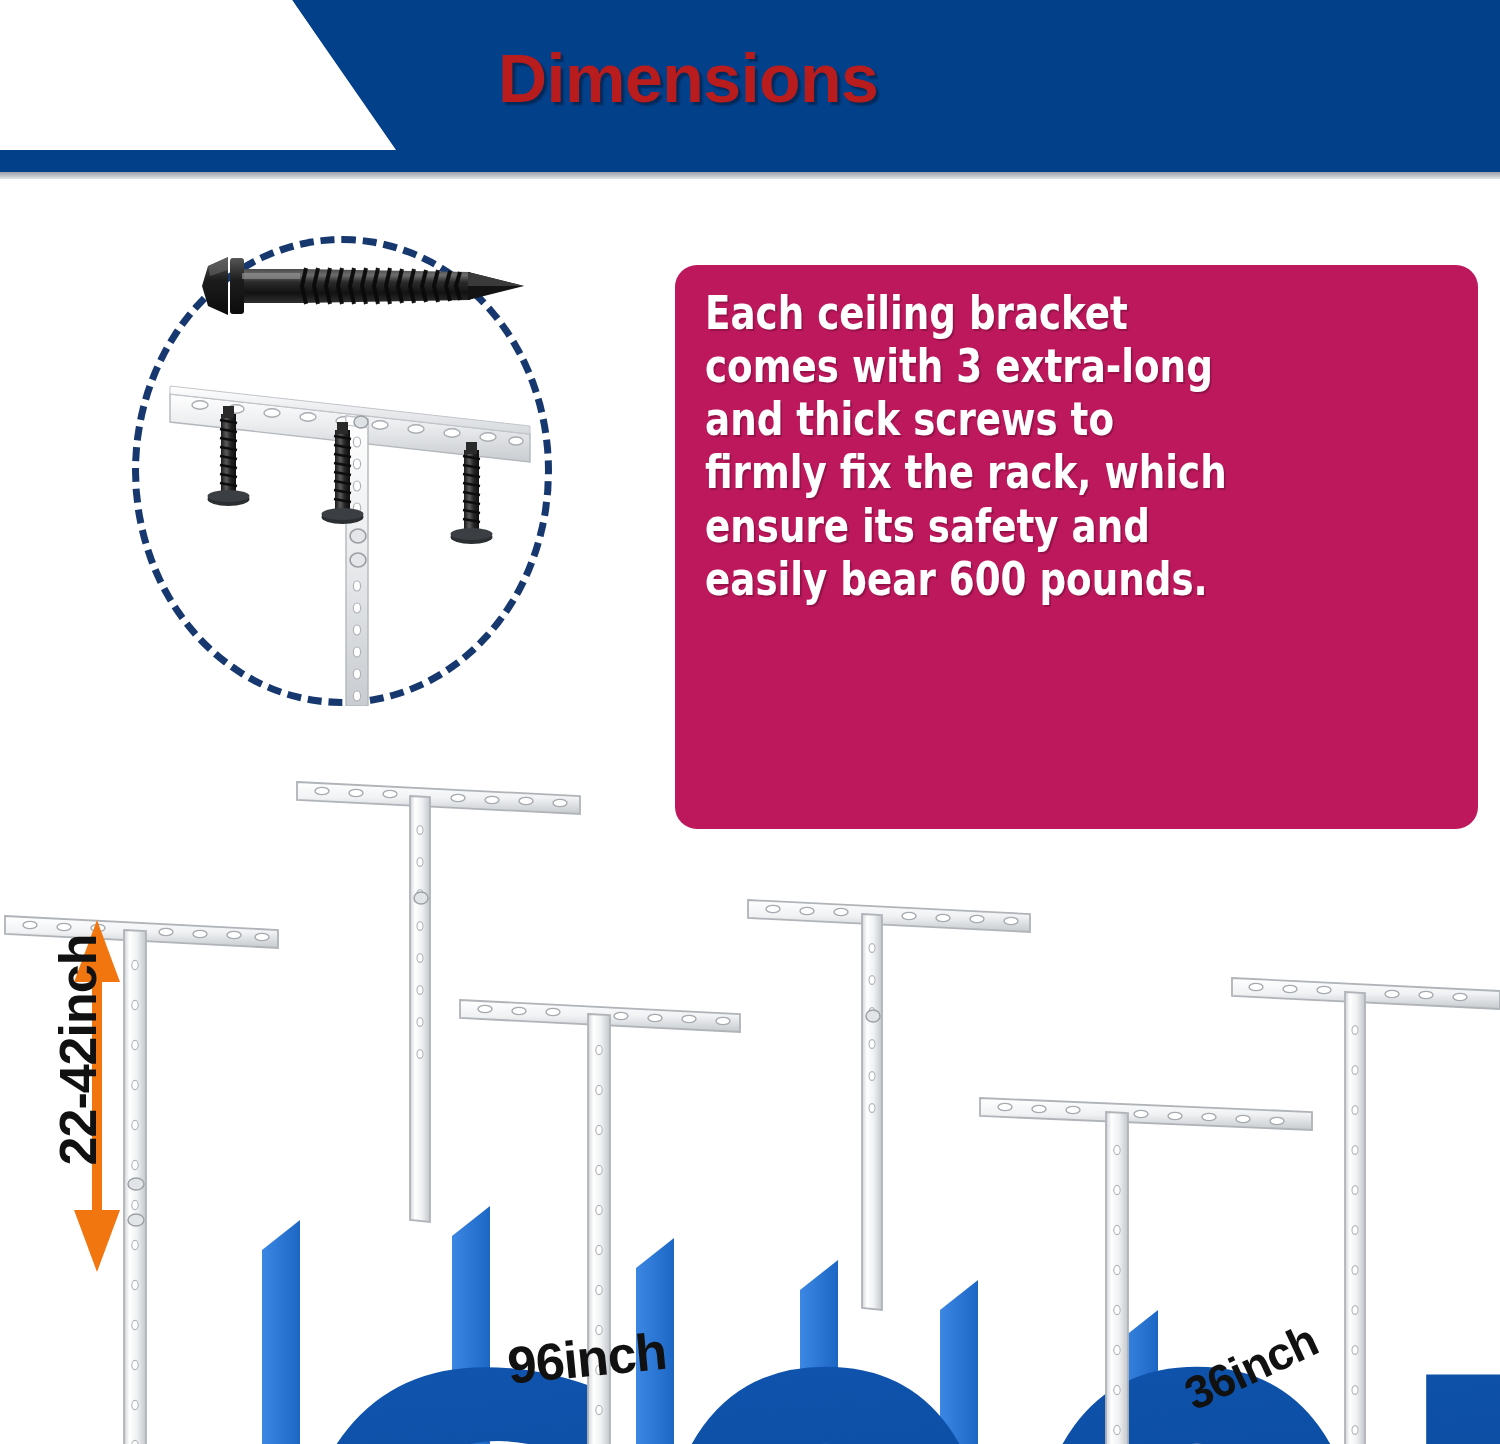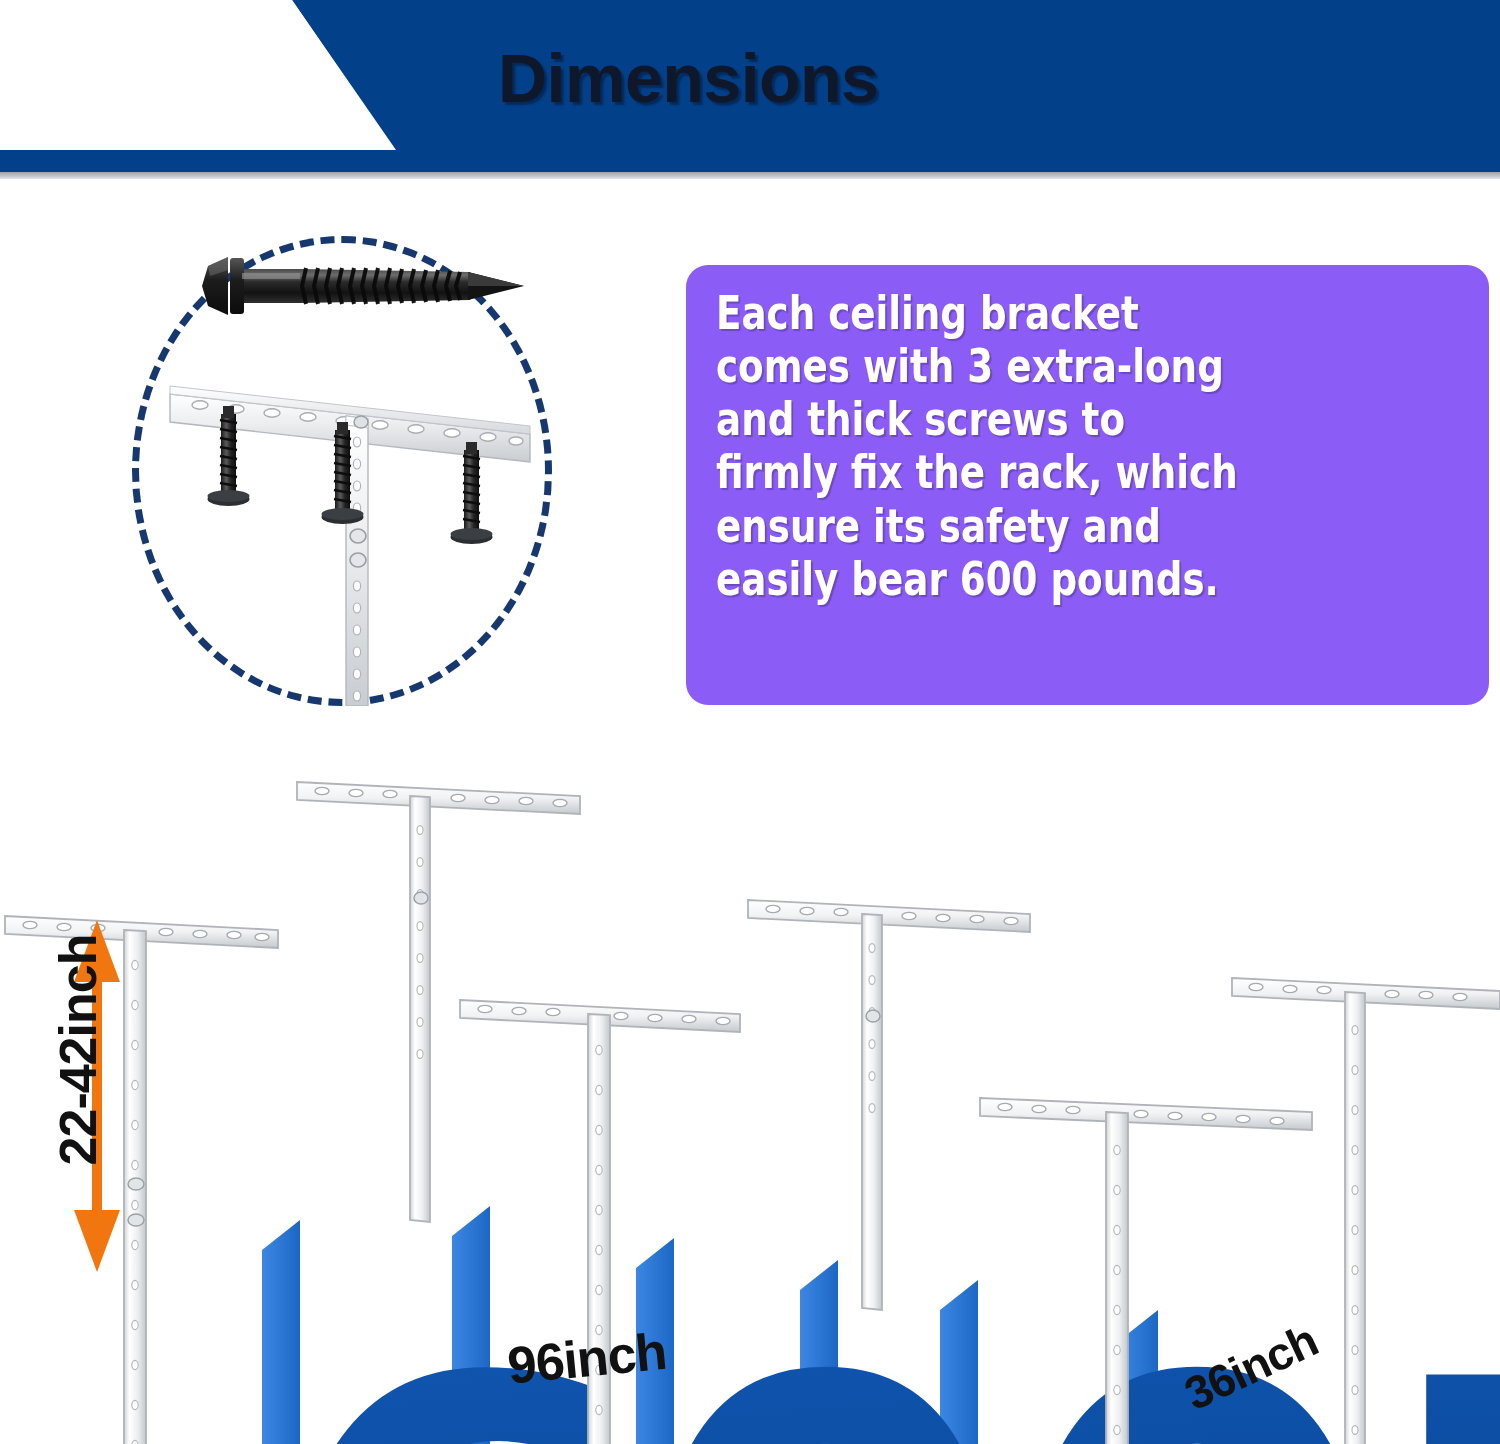--- a/index.html
+++ b/index.html
@@ -24,41 +24,40 @@
   }
   .header-bar{
     position:absolute;left:0;top:150px;width:1500px;height:22px;background:#03408A;
   }
   .header-shadow{
     position:absolute;left:0;top:172px;width:1500px;height:7px;
     background:linear-gradient(180deg,#9da2aa 0%, #b9bdc4 45%, #e3e5e8 100%);
   }
   .header-title{
     position:absolute;left:498px;top:44px;
-    font-size:68px;font-weight:bold;color:#0f172a;letter-spacing:-0.5px;
+    font-size:68px;font-weight:bold;color:#b91c1c;letter-spacing:-0.5px;
     text-shadow:3px 3px 2px rgba(0,0,0,0.35);
     line-height:1;
   }
 
   
   .callout{position:absolute;left:132px;top:236px;width:420px;height:470px;}
   .callout-ring{
     position:absolute;left:0;top:0;width:420px;height:470px;
     border:7px dashed #16386E;border-radius:50%;
     box-sizing:border-box;
   }
   .callout-art{position:absolute;left:0;top:0;width:420px;height:470px;}
 
   
   .infobox{
-    position:absolute;left:675px;top:265px;width:803px;height:440px;
-    background:#8b5cf6;border-radius:22px;
+    position:absolute;left:675px;top:265px;width:803px;height:564px;
+    background:#be185d;border-radius:22px;
     box-sizing:border-box;
     padding:22px 26px 10px 30px;
-    margin-left:11px;
   }
   .infobox-text{
     color:#ffffff;font-size:46px;font-weight:bold;line-height:1.155;
     letter-spacing:0px;
     font-family:"DejaVu Sans Condensed","Liberation Sans Narrow","Liberation Sans",sans-serif;
     transform:scaleX(0.90);transform-origin:left top;
     text-shadow:2px 2px 1px rgba(0,0,0,0.22);
     white-space:pre-line;
   }
 

